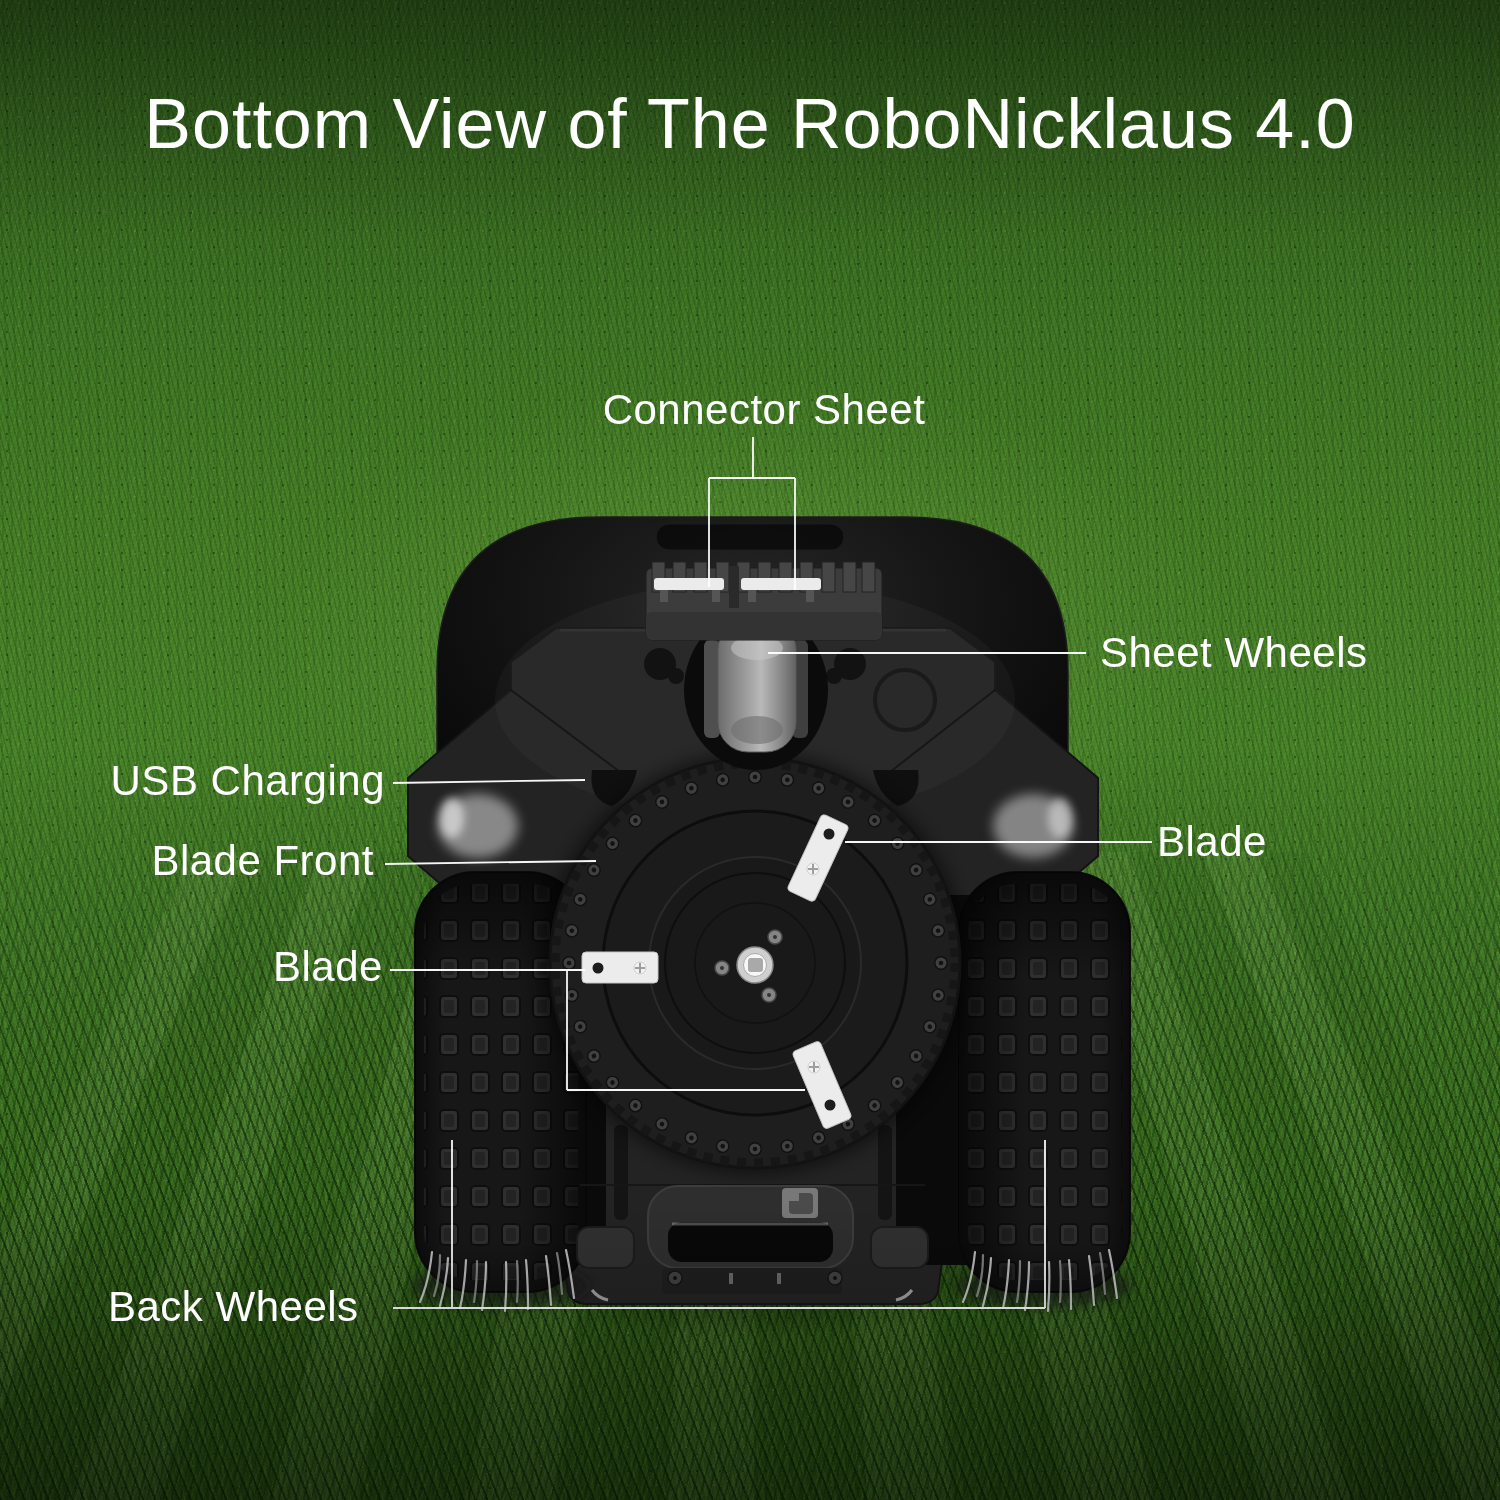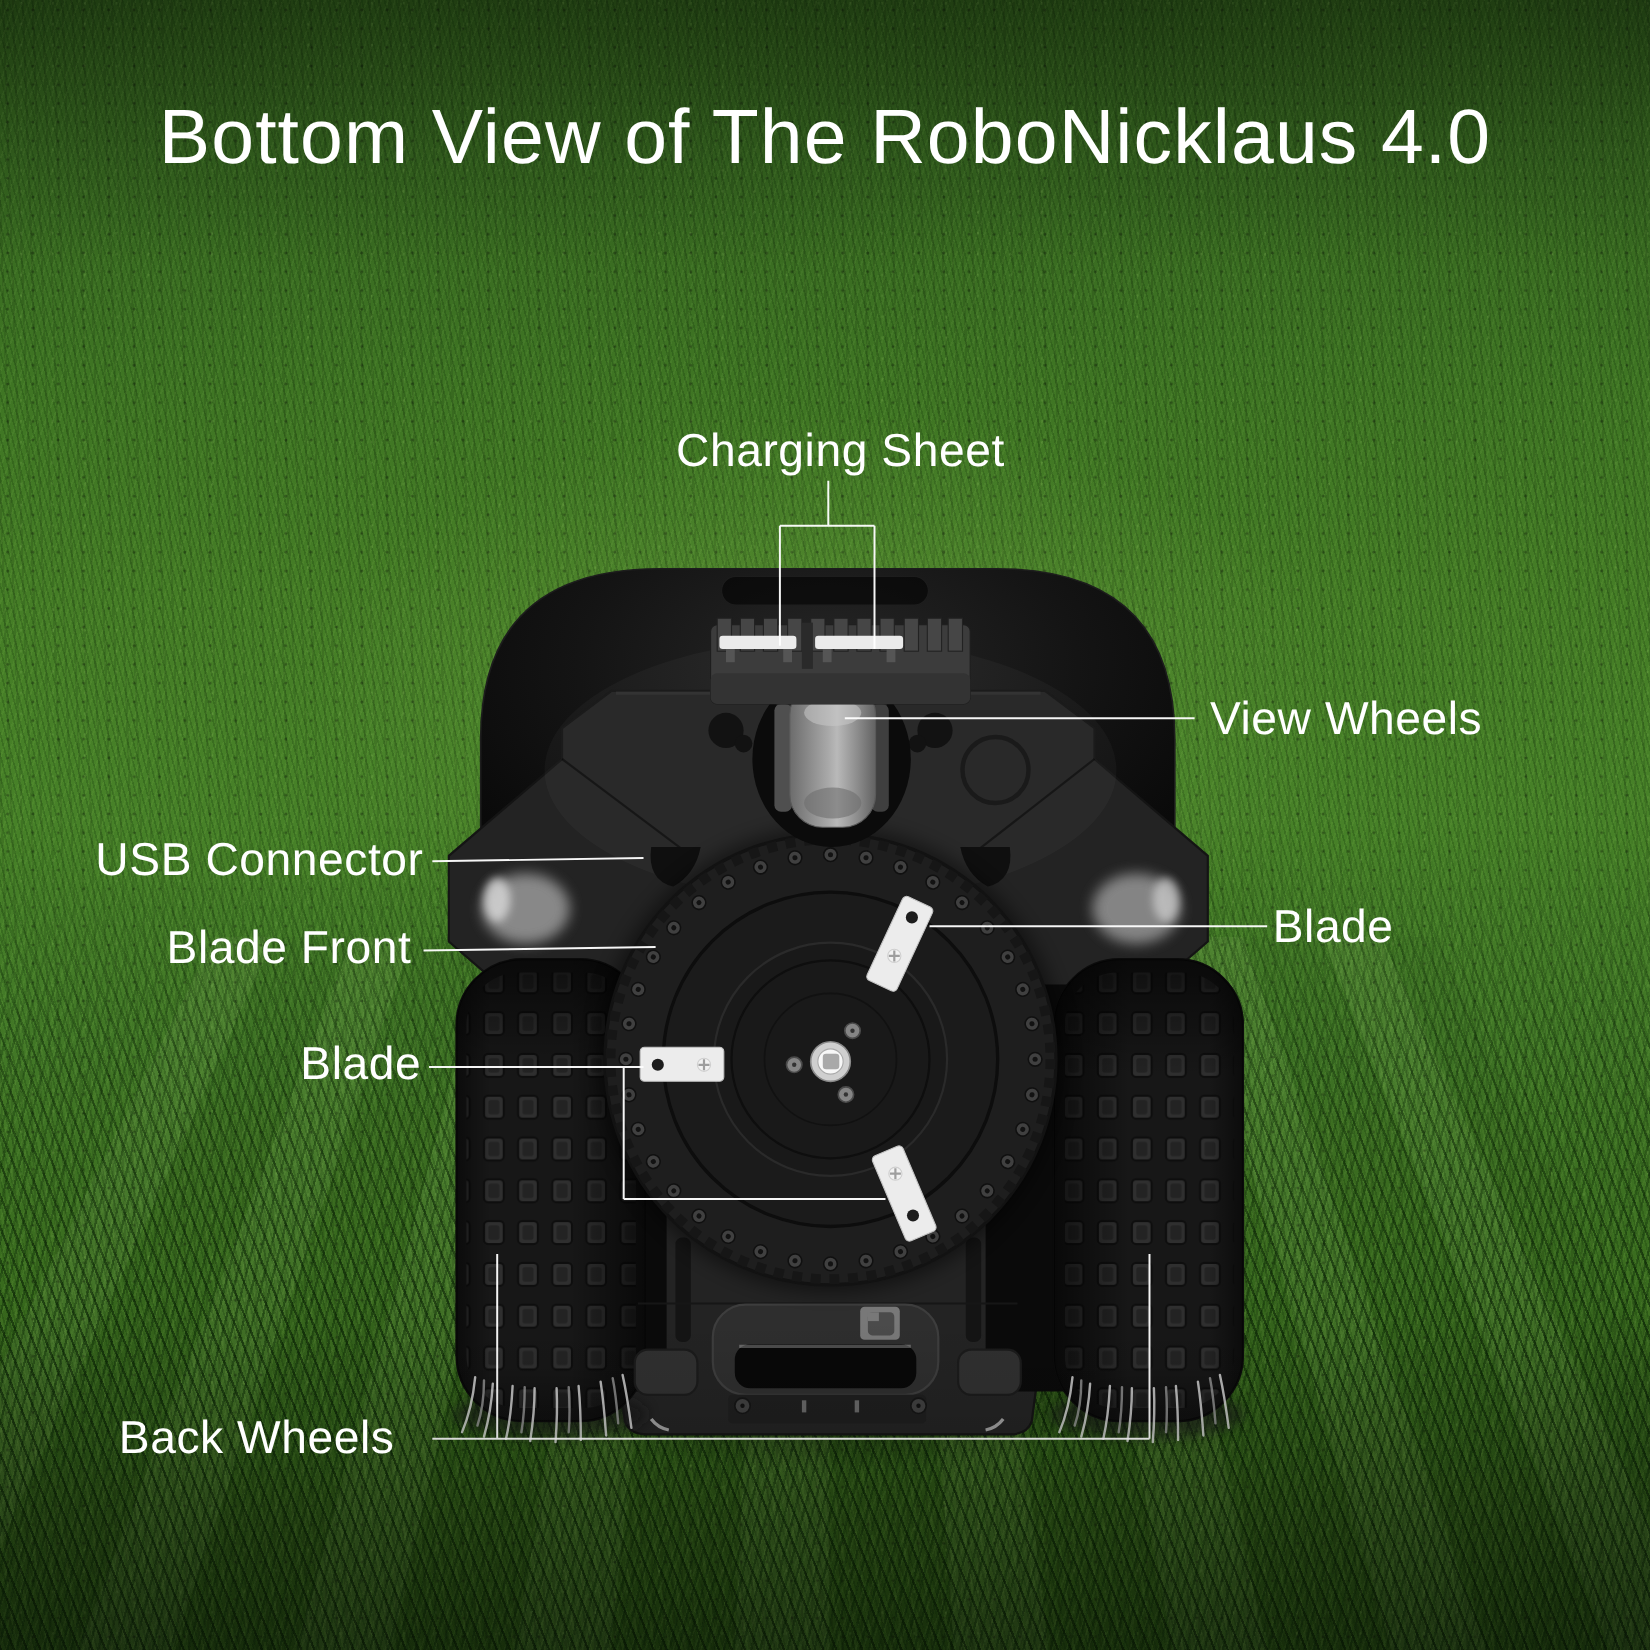--- a/index.html
+++ b/index.html
@@ -320,20 +320,20 @@
       <path d="M845 842 H1152"></path>
       <path d="M390 970 H585 M567 970 V1090 M567 1090 H805"></path>
       <path d="M393 1308 H1045 M452 1308 V1140 M1045 1308 V1140"></path>
     </g>
   </svg>
 
   <div class="layer vignette"></div>
 
   <h1 class="title">Bottom View of The RoboNicklaus 4.0</h1>
 
-  <div class="callout" id="co-charging">Charging Sheet</div>
-  <div class="callout" id="co-frontwheels">View Wheels</div>
-  <div class="callout" id="co-usb">USB Connector</div>
+  <div class="callout" id="co-charging">Connector Sheet</div>
+  <div class="callout" id="co-frontwheels">Sheet Wheels</div>
+  <div class="callout" id="co-usb">USB Charging</div>
   <div class="callout" id="co-bladeshield">Blade Front</div>
   <div class="callout" id="co-blade-r">Blade</div>
   <div class="callout" id="co-blade-l">Blade</div>
   <div class="callout" id="co-backwheels">Back Wheels</div>
 </div>
 
 </body></html>

